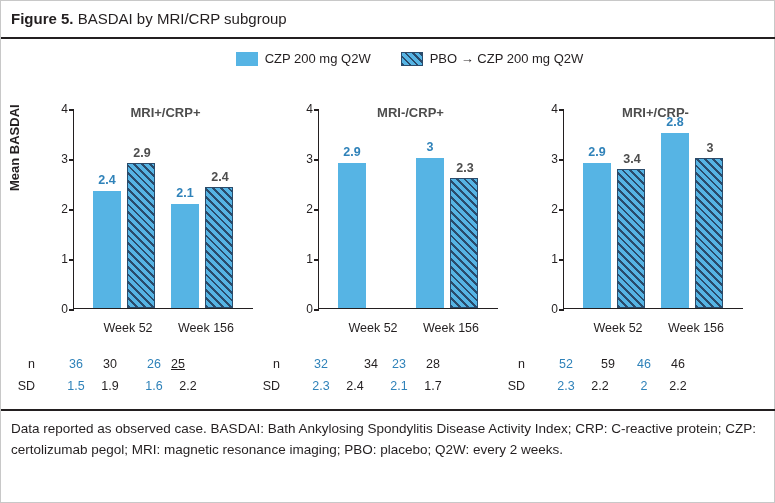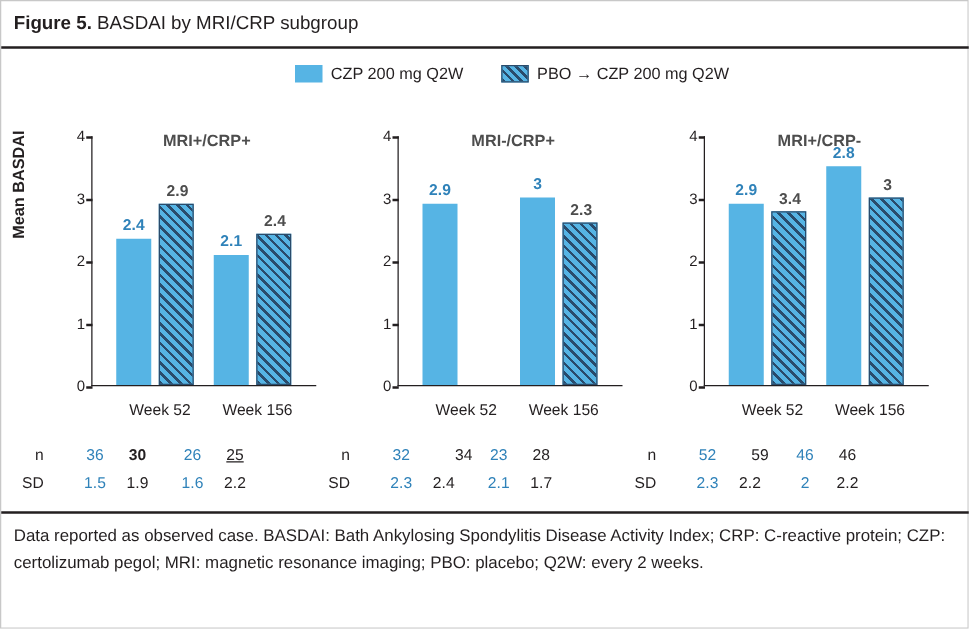--- a/index.html
+++ b/index.html
@@ -350,23 +350,23 @@
       </div>
 
       <div class="xcat xc0">Week 52</div>
       <div class="xcat xc1">Week 156</div>
     </div>
   </div>
 
   <div class="statrow" style="left:0px; top:356px; width:260px;">
     <div class="stat-label" style="left:8px;">n</div>
     <div class="statcell s-blue" style="left:58px;">36</div>
-    <div class="statcell s-dark" style="left:92px;font-weight:bold;">30</div>
+    <div class="statcell s-dark" style="left:92px;">30</div>
     <div class="statcell s-blue" style="left:136px;">26</div>
-    <div class="statcell s-dark" style="left:170px;text-decoration:underline;">25</div>
+    <div class="statcell s-dark" style="left:160px;text-decoration:underline;">25</div>
   </div>
   <div class="statrow" style="left:0px; top:378px; width:260px;">
     <div class="stat-label" style="left:0px; width:34px;">SD</div>
     <div class="statcell s-blue" style="left:58px;">1.5</div>
     <div class="statcell s-dark" style="left:92px;">1.9</div>
     <div class="statcell s-blue" style="left:136px;">1.6</div>
     <div class="statcell s-dark" style="left:170px;">2.2</div>
   </div>
 
   <div class="statrow" style="left:245px; top:356px; width:260px;">

